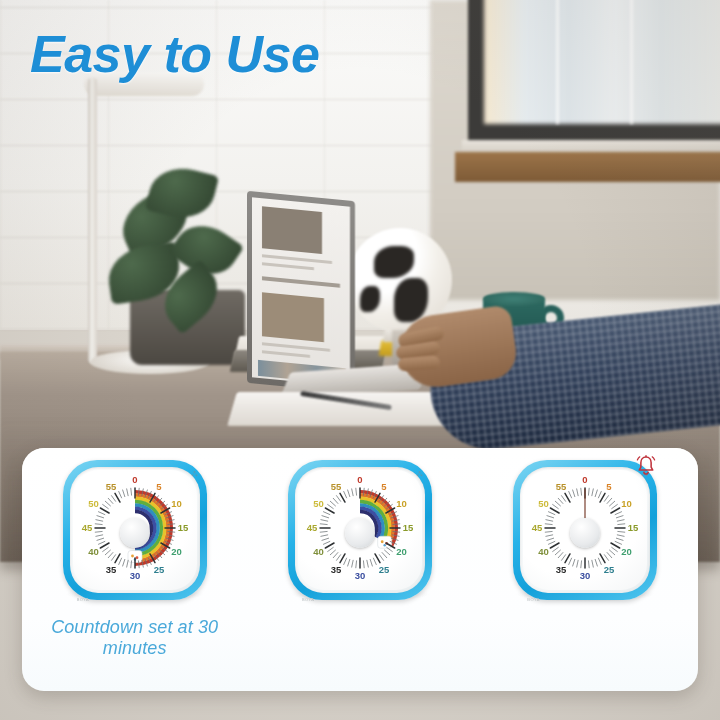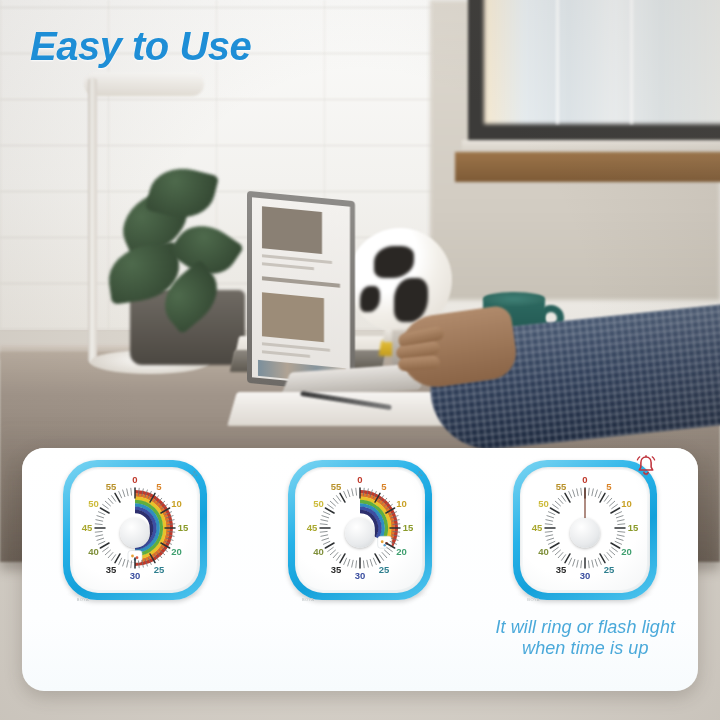--- a/index.html
+++ b/index.html
@@ -204,21 +204,21 @@
   }
 
   .vignette{
     position:absolute; inset:0;
     background:radial-gradient(ellipse at 50% 45%,rgba(255,255,255,0) 45%,rgba(120,110,100,.16) 100%);
   }
 
   
   .headline{
     position:absolute; left:30px; top:24px;
-    font-size:40px; font-weight:bold; font-style:italic;
+    font-size:52px; font-weight:bold; font-style:italic;
     color:#1e8ed6;
     letter-spacing:-.5px;
     text-shadow:0 1px 2px rgba(255,255,255,.85);
   }
 
   
   .card{
     position:absolute; left:22px; top:448px; width:676px; height:243px;
     background:linear-gradient(180deg,#ffffff 0%,#fdfeff 70%,#f7fbfd 100%);
     border-radius:22px;
@@ -472,20 +472,21 @@
           </div>
           <svg class="solar" viewBox="0 0 12 12">
             <circle cx="6" cy="3" r="1.4" fill="#7c8a8f"></circle>
               <circle cx="3" cy="8" r="1.4" fill="#7c8a8f"></circle>
             <circle cx="9" cy="8" r="1.4" fill="#7c8a8f"></circle>
             <path d="M6 4.4 L3 7 M6 4.4 L9 7" stroke="#7c8a8f" stroke-width=".7" fill="none"></path>
           </svg>
           <div class="knob"></div>
           <div class="brand">BOYA</div>
         </div>
+        <div class="caption">Countdown set at 30 minutes</div>
       </div>
 
       <div class="panel">
         <div class="timer">
           <div class="timer-shadow"></div>
           <div class="bezel"></div>
           <div class="bezel-inner"></div>
           <div class="face">
             <svg class="dial-svg" viewBox="0 0 124 120">
               <g id="d2">
@@ -681,18 +682,17 @@
           <div class="knob"></div>
           <div class="brand">BOYA</div>
           <svg class="bell-icon" viewBox="0 0 24 26">
             <path d="M12 3.2 C8.4 3.2 6.4 6 6.4 9.4 L6.4 14.2 L4.6 17.4 L19.4 17.4 L17.6 14.2 L17.6 9.4 C17.6 6 15.6 3.2 12 3.2 Z" fill="none" stroke="#c0333c" stroke-width="1.7" stroke-linejoin="round"></path>
             <path d="M9.6 19.2 C9.6 20.8 10.7 21.8 12 21.8 C13.3 21.8 14.4 20.8 14.4 19.2" fill="none" stroke="#c0333c" stroke-width="1.6"></path>
             <path d="M12 1.4 L12 3.2" stroke="#c0333c" stroke-width="1.6"></path>
             <path d="M2.6 6.4 C3.3 4.8 4.2 3.8 5.2 3.0" fill="none" stroke="#c0333c" stroke-width="1.4" stroke-linecap="round"></path>
             <path d="M21.4 6.4 C20.7 4.8 19.8 3.8 18.8 3.0" fill="none" stroke="#c0333c" stroke-width="1.4" stroke-linecap="round"></path>
           </svg>
         </div>
-        <div class="caption">It will ring or flash light when time is up</div>
       </div>
 
     </div>
   </div>
 </div>
 
 </body></html>

